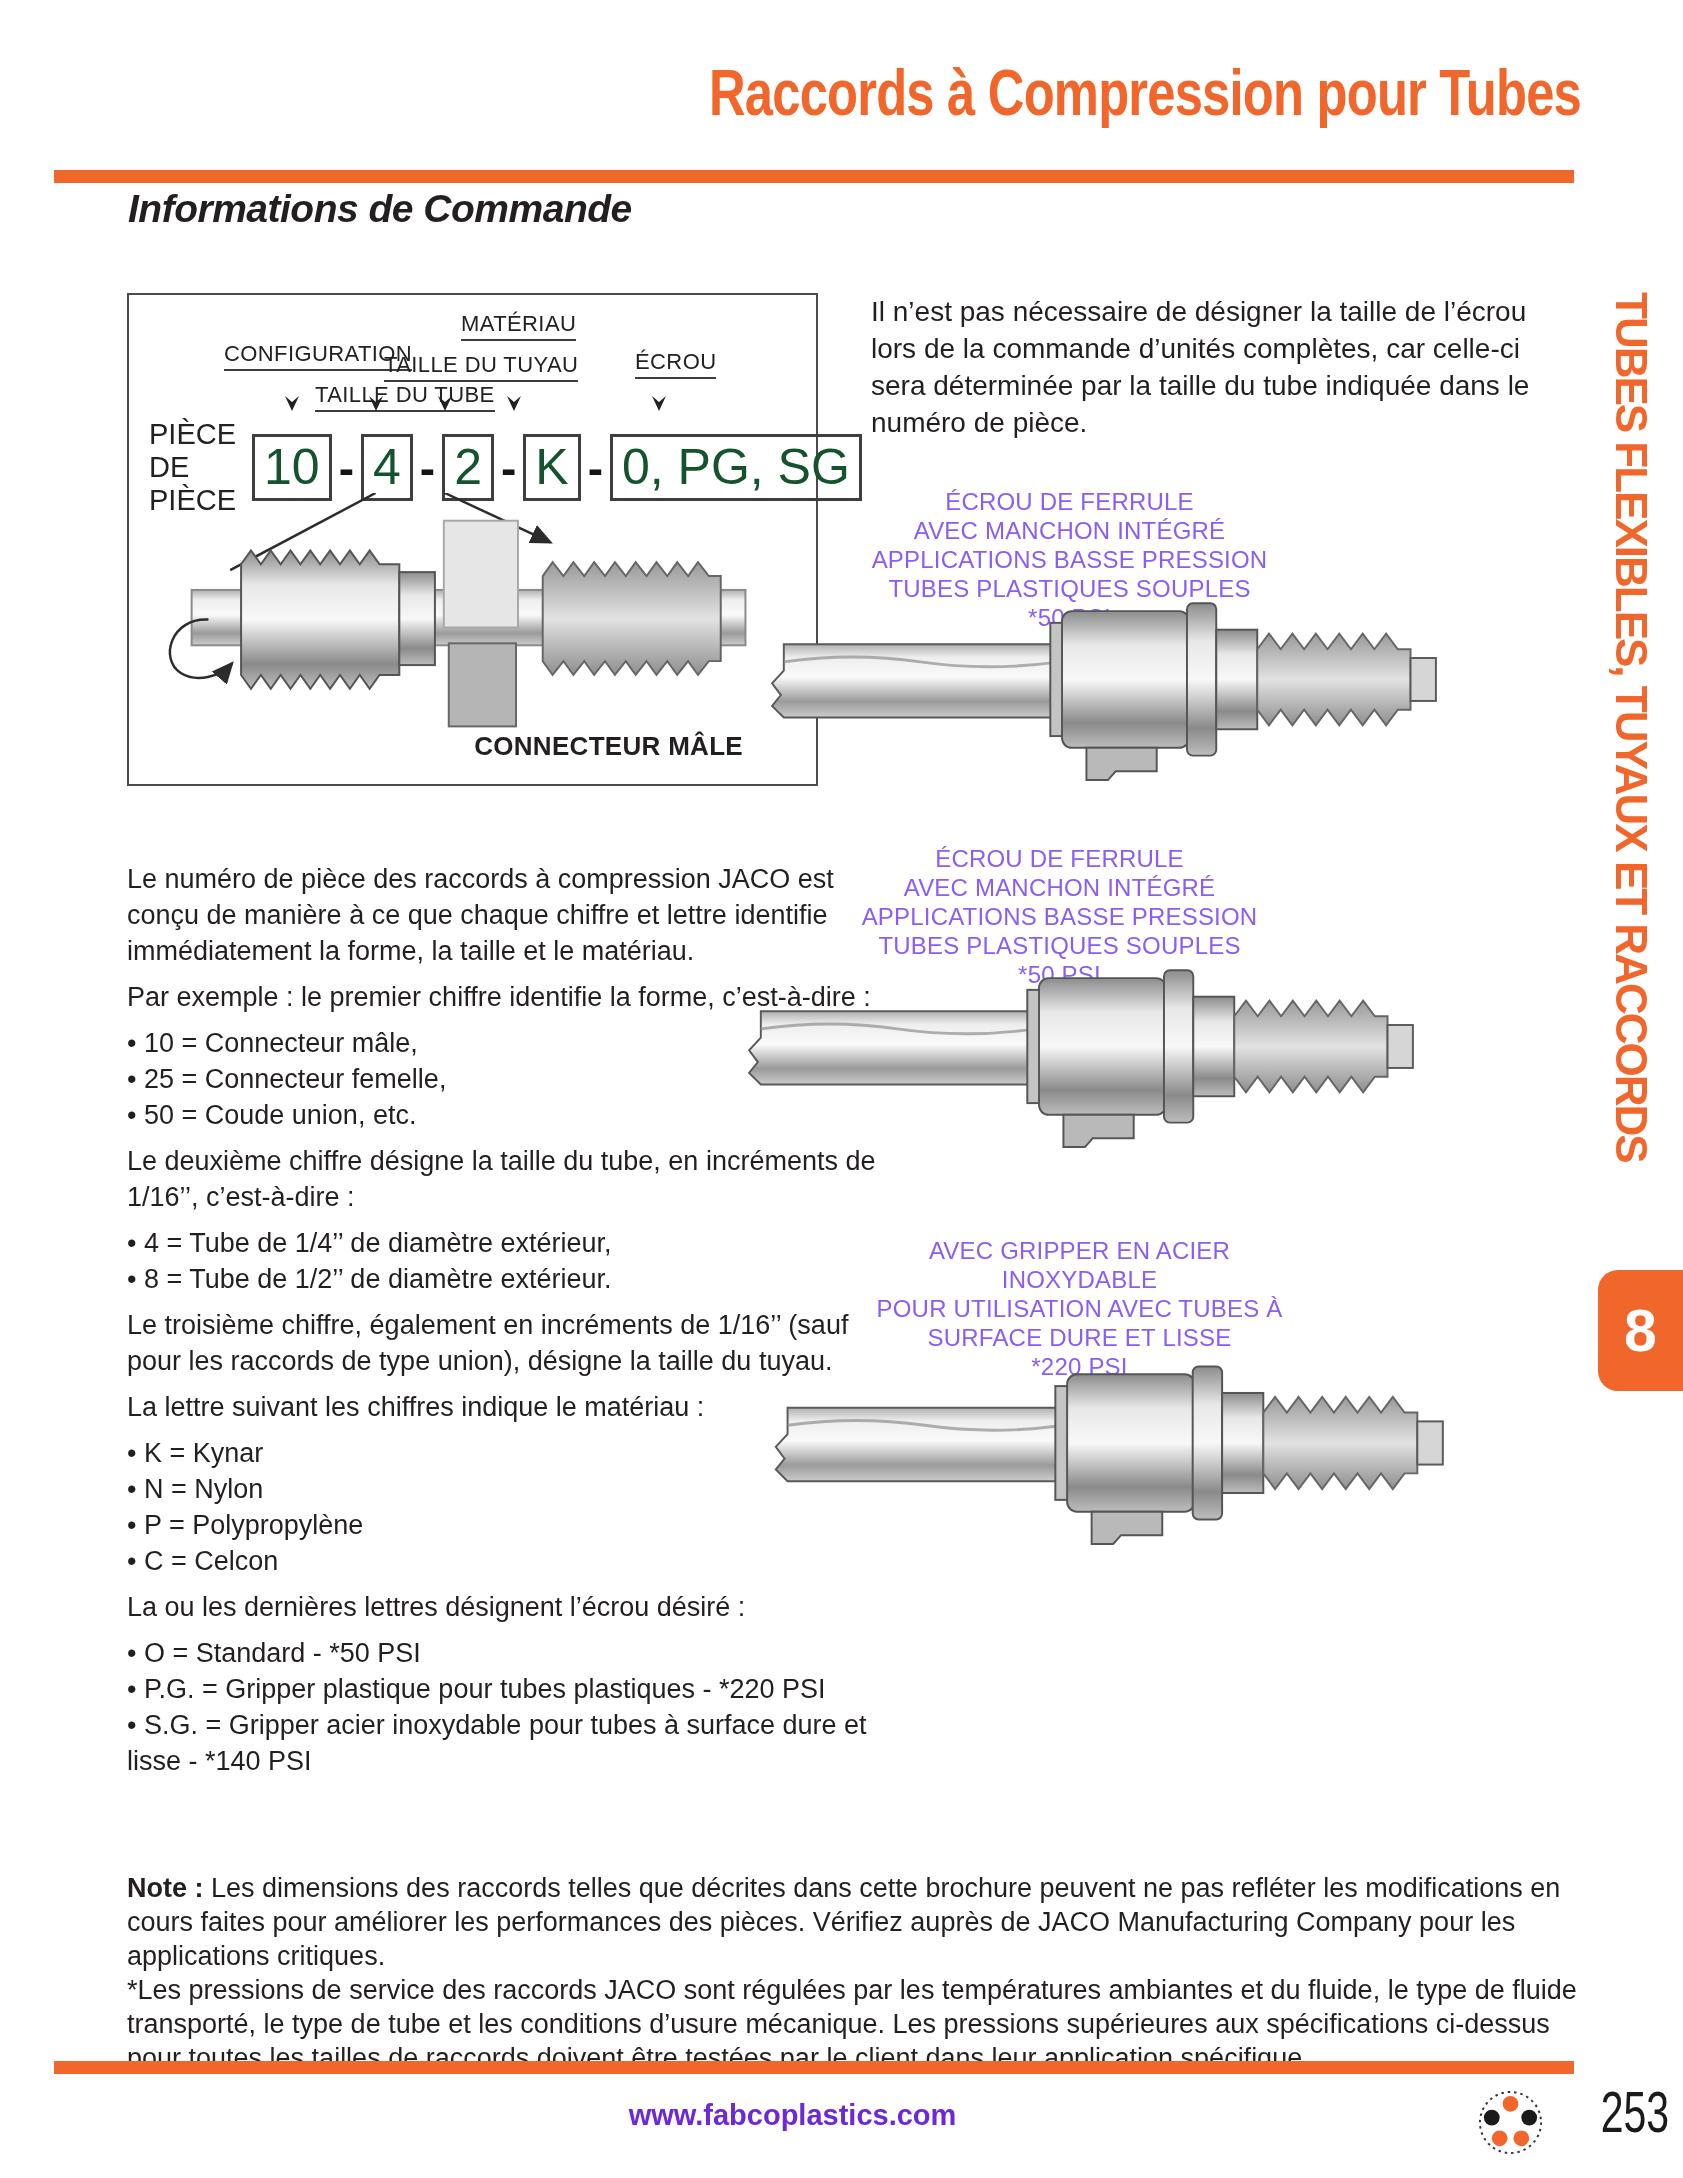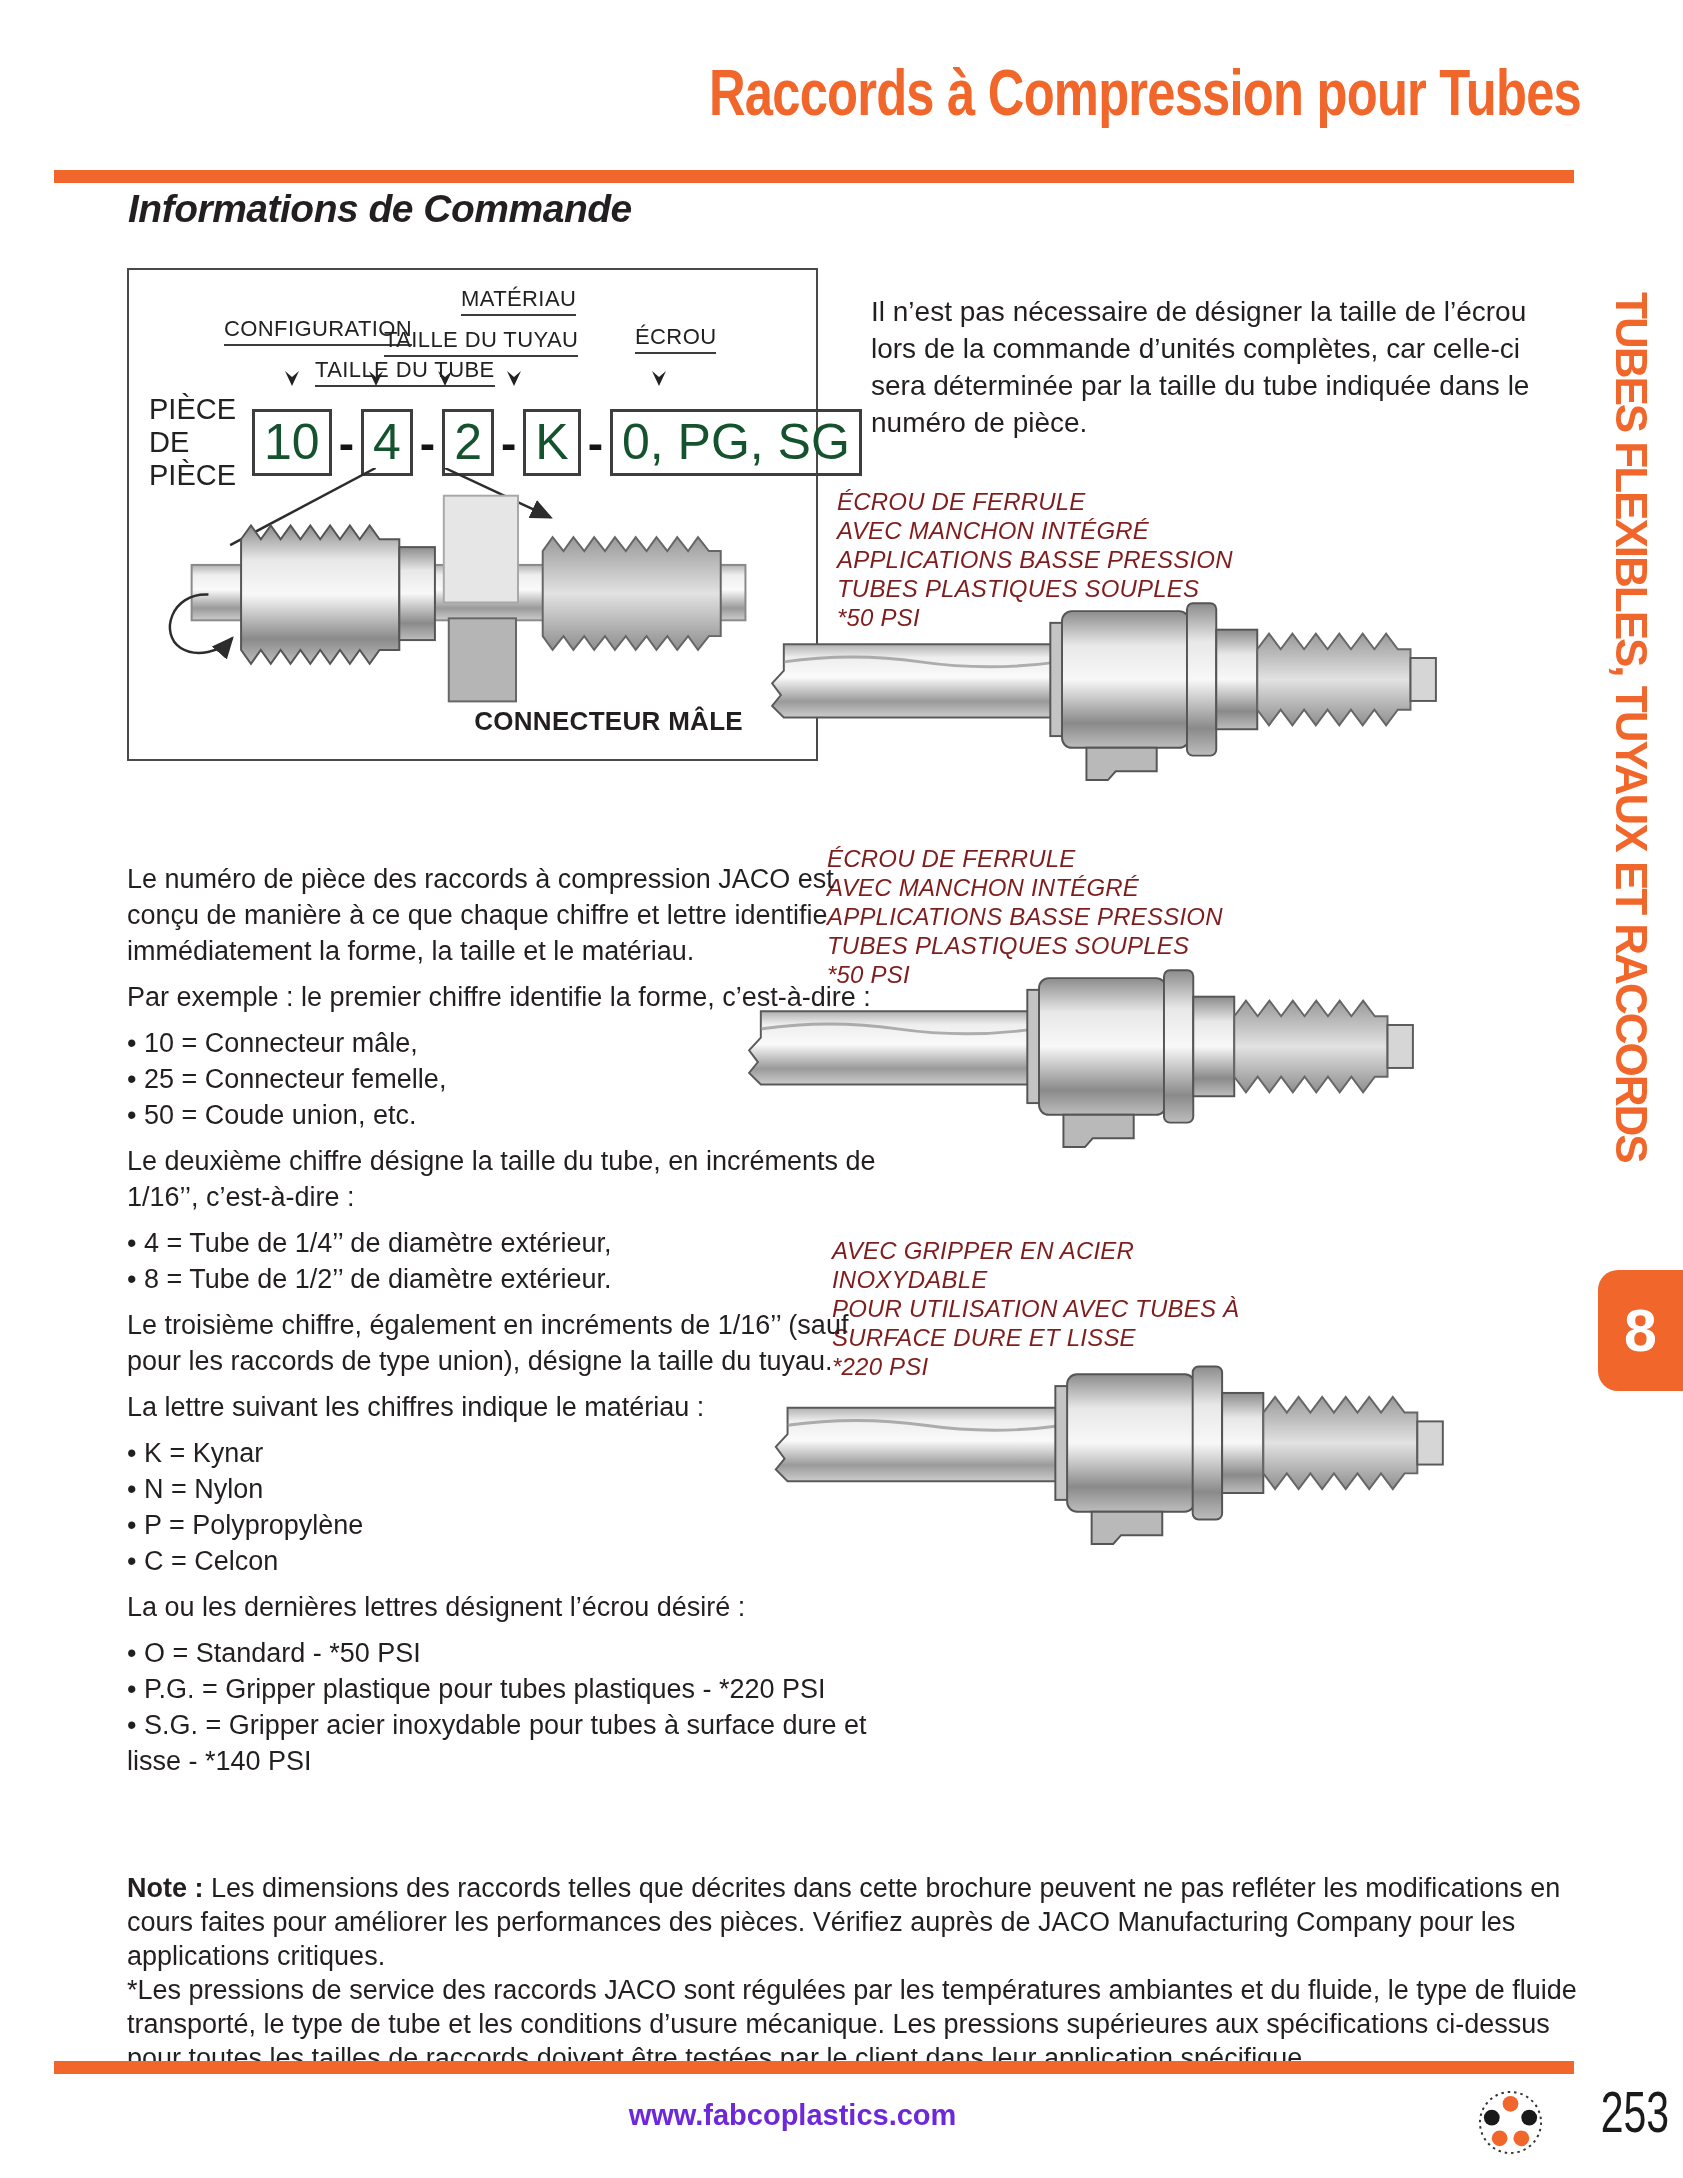--- a/index.html
+++ b/index.html
@@ -19,40 +19,40 @@
   
   .sidebar-text{position:absolute;left:1606px;top:292px;height:980px;color:#F0662B;
          font-weight:700;font-size:44px;letter-spacing:-2px;white-space:nowrap;
          writing-mode:vertical-rl;}
   .sidebar-tab{position:absolute;left:1598px;top:1270px;width:85px;height:121px;
          background:#F0662B;border-radius:20px 0 0 20px;display:flex;
          align-items:center;justify-content:center;}
   .sidebar-tab span{color:#ffffff;font-size:59px;font-weight:700;}
 
   
-  .diagram-box{position:absolute;left:127px;top:268px;width:687px;height:489px;
+  .diagram-box{position:absolute;left:127px;top:293px;width:687px;height:489px;
          border:2px solid #4a4a4a;background:#fff;}
   .dlabel{position:absolute;font-size:22px;letter-spacing:0.4px;color:#222;
          border-bottom:2px solid #3c3c3c;padding-bottom:2px;white-space:nowrap;}
   .darr{position:absolute;width:16px;height:17px;}
   .darr svg{display:block;}
   .part-row{position:absolute;left:20px;top:123px;display:flex;align-items:center;}
   .pn-label{font-size:29px;line-height:33px;margin-right:16px;color:#222;}
   .seg{border:3px solid #3e3e3e;padding:1px 9px;font-size:50px;color:#14532d;
        white-space:nowrap;line-height:59px;}
   .dash{font-size:46px;font-weight:700;margin:0 7px;color:#141414;}
   .connector-art{position:absolute;left:18px;top:198px;}
   .diagram-caption{position:absolute;right:73px;top:436px;font-size:26px;font-weight:700;
        letter-spacing:0.3px;}
 
   
   .intro{position:absolute;left:871px;top:293px;width:693px;margin:0;font-size:28px;
        line-height:37px;}
-  .fit-caption{position:absolute;font-size:24px;line-height:29px;
-       letter-spacing:0.2px;color:#7f1d1d;font-style:italic;}
+  .fit-caption{position:absolute;text-align:center;font-size:24px;line-height:29px;
+       letter-spacing:0.2px;color:#8b5cf6;}
   .fit-caption.c1{left:837px;top:487px;width:465px;}
   .fit-caption.c2{left:827px;top:844px;width:465px;}
   .fit-caption.c3{left:832px;top:1236px;width:495px;}
   .fit-art{position:absolute;}
   .fit-art.f1{left:754px;top:576px;}
   .fit-art.f2{left:731px;top:943px;}
   .fit-art.f3{left:757px;top:1339px;}
 
   
   .body-col{position:absolute;left:127px;top:861px;width:772px;font-size:27px;

